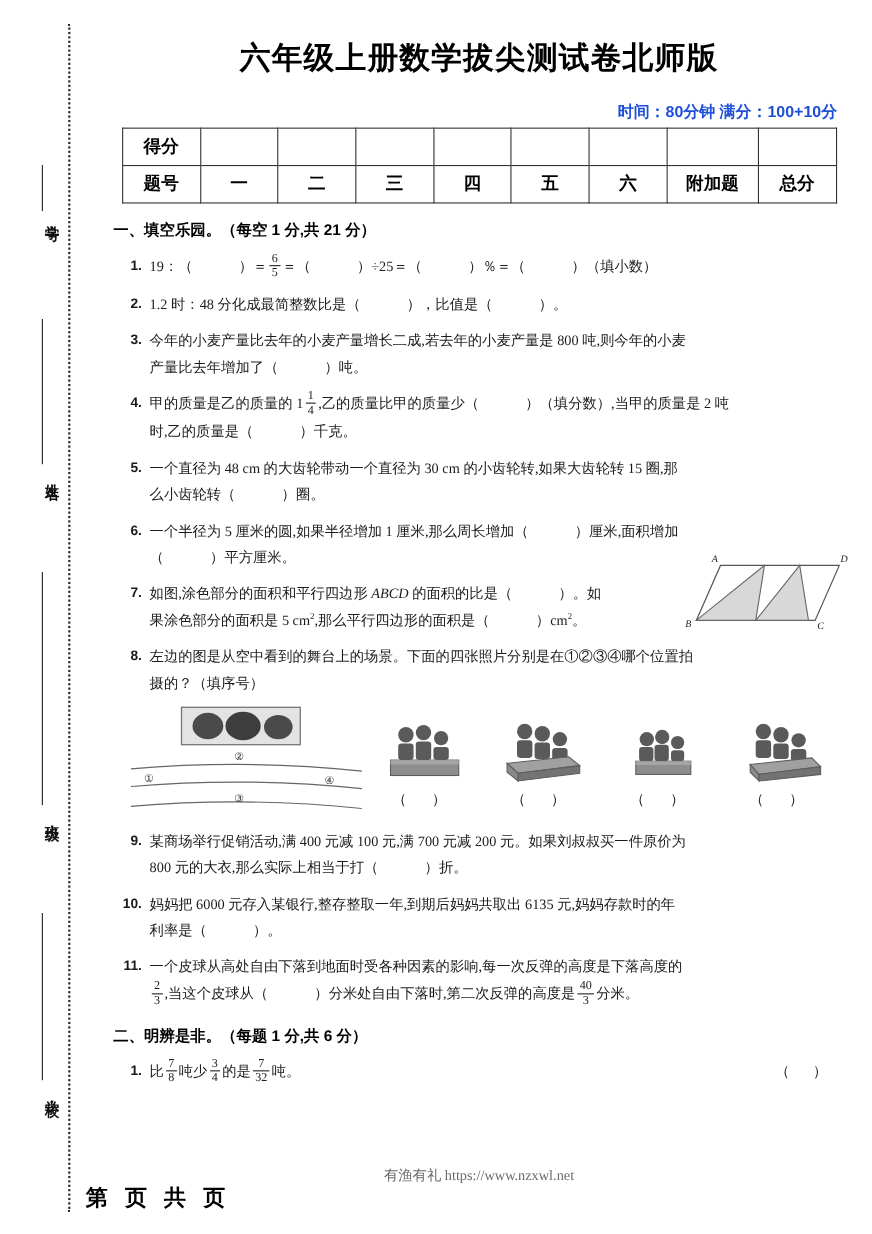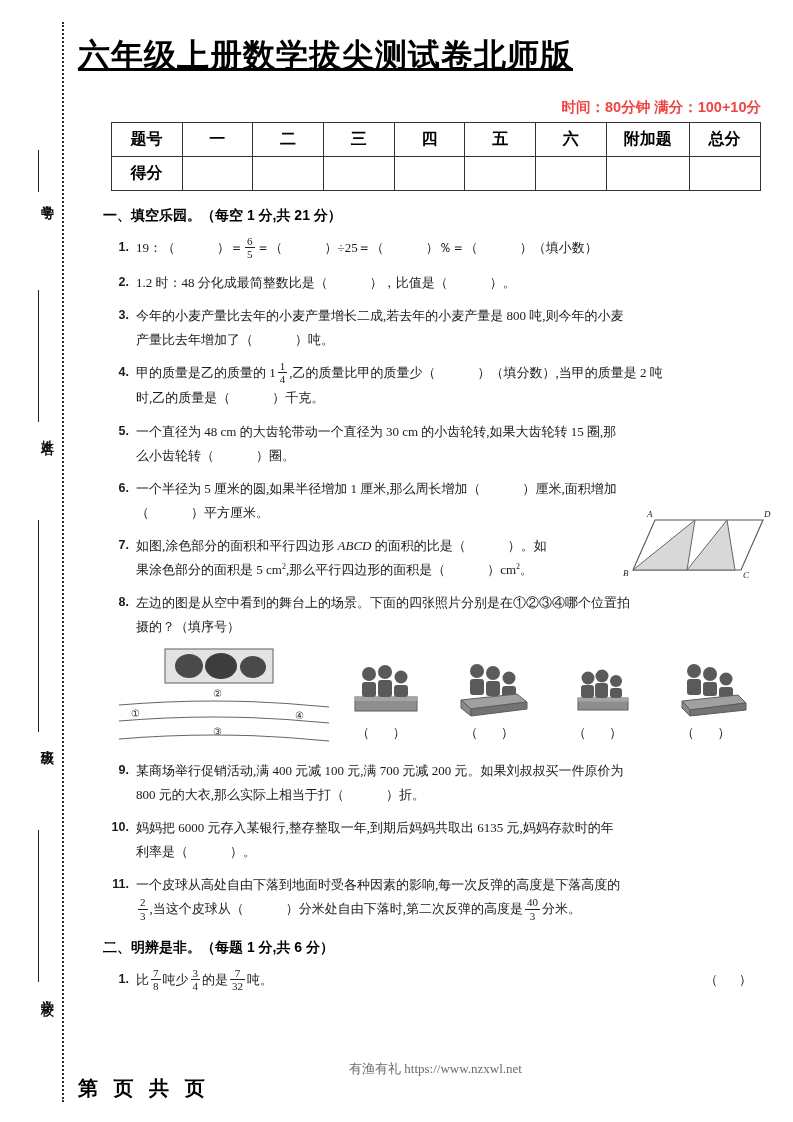--- a/index.html
+++ b/index.html
@@ -49,46 +49,45 @@
   }
 
   
   .page {
     position: absolute;
     left: 78px; top: 0;
     width: 715px; height: 1122px;
   }
 
   .title-main {
-    text-align: left;
-    font-family: "Liberation Sans", "DejaVu Sans", sans-serif;
-    font-weight: bold;
-    font-size: 32px;
+    text-align: center;
+    font-family: "Liberation Sans", "DejaVu Sans", sans-serif;
+    font-weight: bold;
+    font-size: 28px;
     letter-spacing: 1px;
     margin-top: 34px;
     color: #000;
-    text-decoration: underline;
   }
   .title-sub {
     text-align: center;
     font-family: "Liberation Sans", "DejaVu Sans", sans-serif;
     font-weight: bold;
     font-size: 27px;
     letter-spacing: 1px;
     margin-top: 16px;
     color: #000;
   }
 
   .meta-line {
     text-align: right;
     font-family: "Liberation Sans", "DejaVu Sans", sans-serif;
     font-size: 14.5px;
     font-weight: 600;
     margin: 20px 32px 5px 0;
-    color: #ef4444;
+    color: #1d4ed8;
   }
 
   
   .score-table {
     border-collapse: collapse;
     margin: 0 auto;
     width: 650px;
     table-layout: fixed;
   }
   .score-table td {
@@ -227,40 +226,40 @@
 </div>
 
 <div class="page">
 
   <div class="title-main">六年级上册数学拔尖测试卷北师版</div>
   <div class="meta-line">时间：80分钟 满分：100+10分</div>
 
   <table class="score-table">
     <tbody>
         <tr>
+      <td class="lbl">得分</td>
+      <td></td>
+      <td></td>
+      <td></td>
+      <td></td>
+      <td></td>
+      <td></td>
+      <td class="wide"></td>
+      <td></td>
+    </tr>
+    <tr>
       <td class="lbl">题号</td>
       <td>一</td>
       <td>二</td>
       <td>三</td>
       <td>四</td>
       <td>五</td>
       <td>六</td>
       <td class="wide">附加题</td>
       <td>总分</td>
-    </tr>
-    <tr>
-      <td class="lbl">得分</td>
-      <td></td>
-      <td></td>
-      <td></td>
-      <td></td>
-      <td></td>
-      <td></td>
-      <td class="wide"></td>
-      <td></td>
     </tr>
   </tbody>
     </table>
 
   <div class="content">
 
     <div class="section-head">一、填空乐园。（每空 1 分,共 21 分）</div>
 
     <div class="q">
       <div class="q-num">1.</div>

